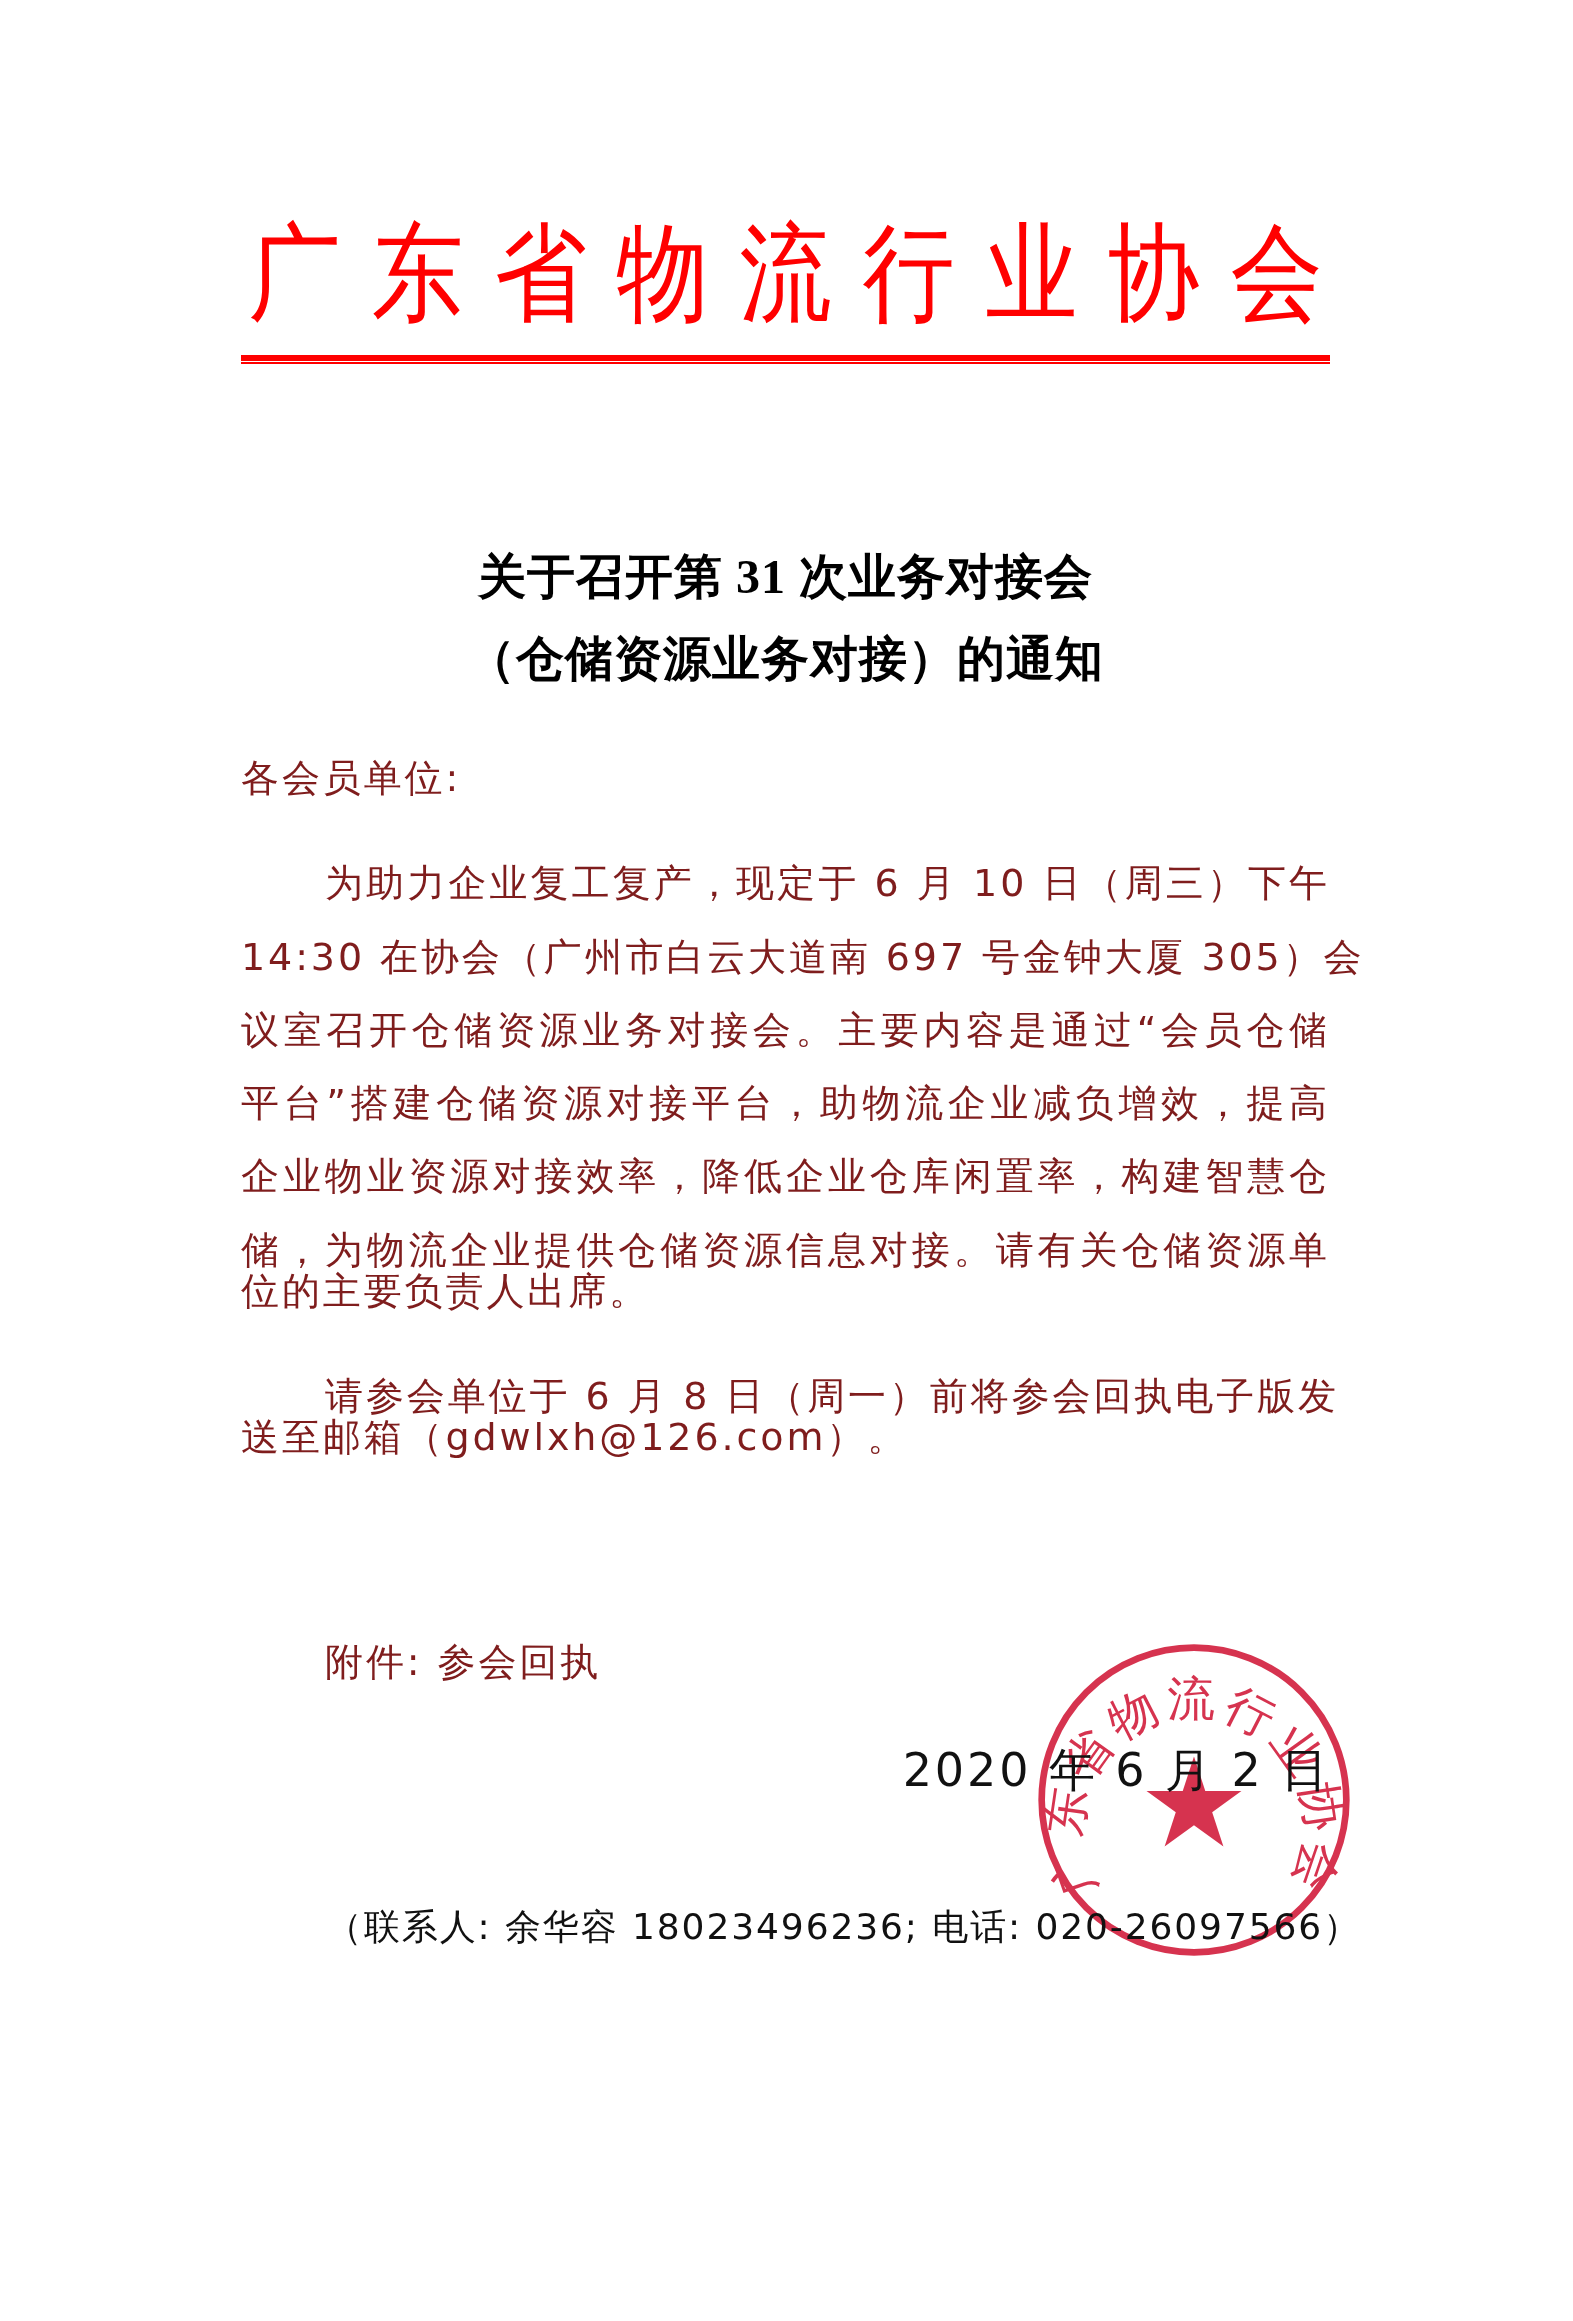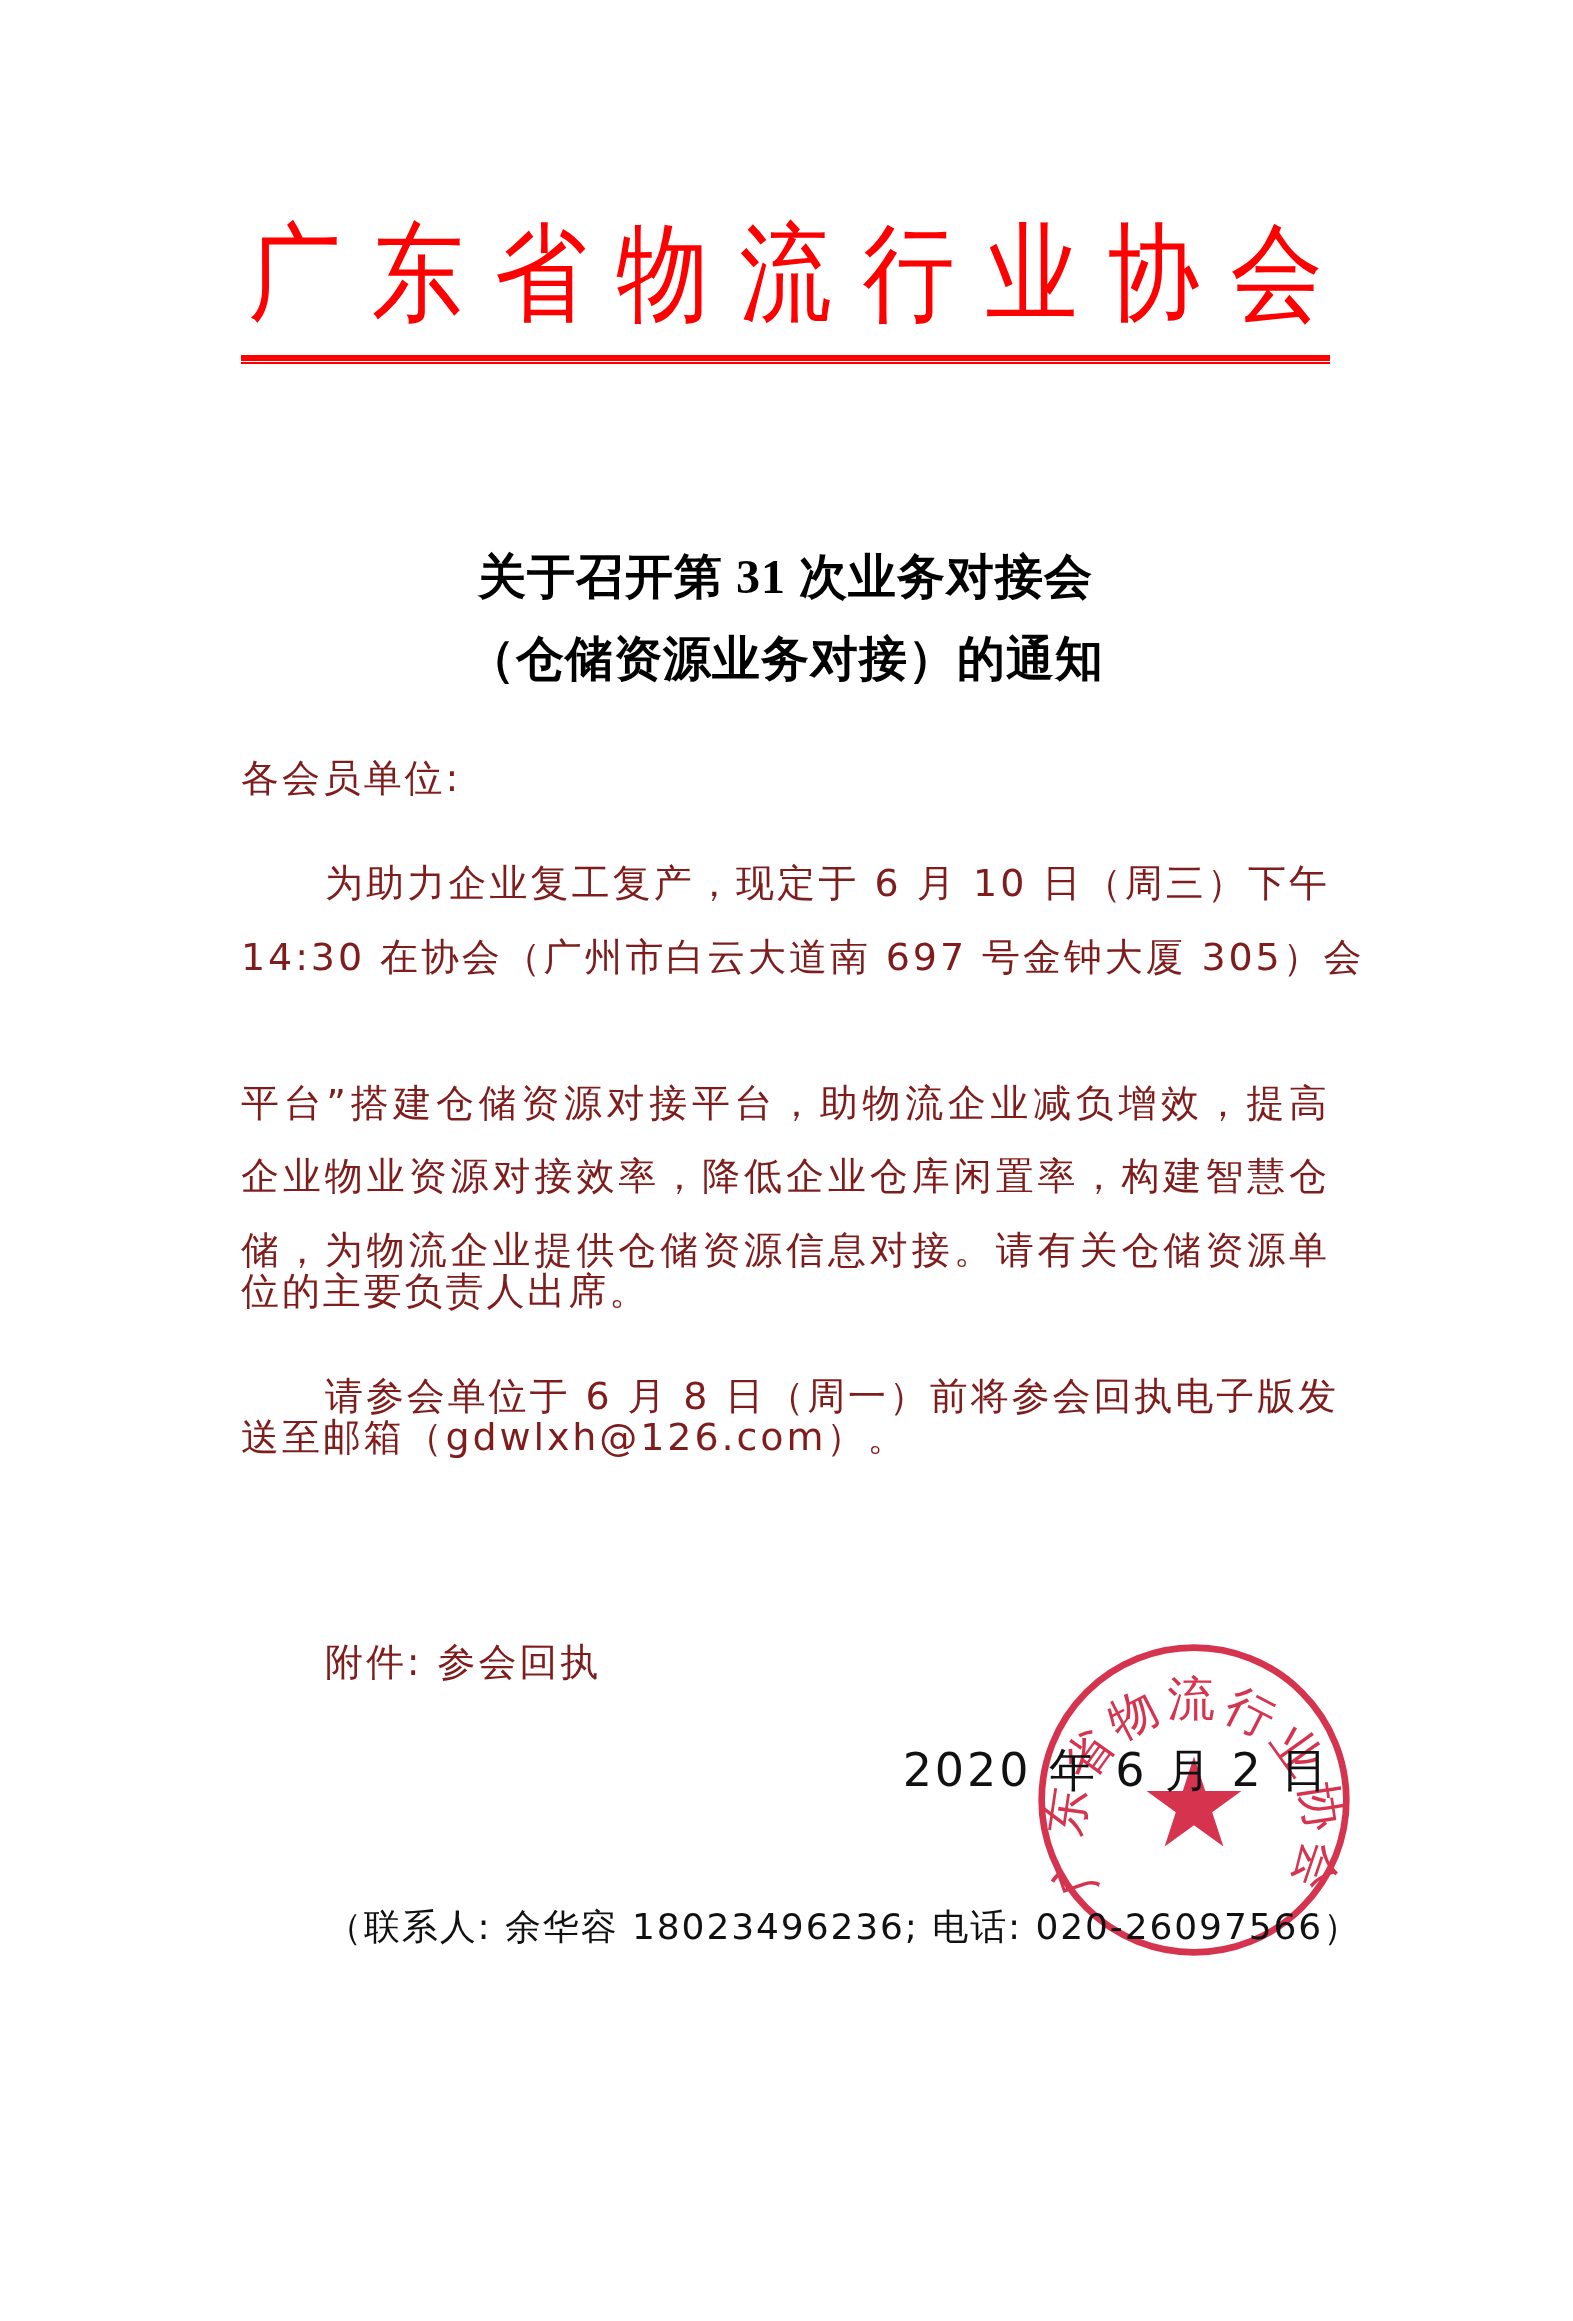--- a/index.html
+++ b/index.html
@@ -151,20 +151,21 @@
   <div class="rule-thick"></div>
   <div class="rule-thin"></div>
 
   <div class="doc-title line1">关于召开第 31 次业务对接会</div>
   <div class="doc-title line2">（仓储资源业务对接）的通知</div>
 
   <div class="body-line" style="top:754px;">各会员单位:</div>
 
   <div class="body-line justify indent" style="top:827px;">为助力企业复工复产，现定于 6 月 10 日（周三）下午</div>
   <div class="body-line justify" style="top:901px;">14:30 在协会（广州市白云大道南 697 号金钟大厦 305）会</div>
+  <div class="body-line justify" style="top:974px;">议室召开仓储资源业务对接会。主要内容是通过“会员仓储</div>
   <div class="body-line justify" style="top:1047px;">平台”搭建仓储资源对接平台，助物流企业减负增效，提高</div>
   <div class="body-line justify" style="top:1120px;">企业物业资源对接效率，降低企业仓库闲置率，构建智慧仓</div>
   <div class="body-line" style="top:1267px;">位的主要负责人出席。</div>
   <div class="body-line justify" style="top:1194px;">储，为物流企业提供仓储资源信息对接。请有关仓储资源单</div>
 
   <div class="body-line justify indent" style="top:1340px;">请参会单位于 6 月 8 日（周一）前将参会回执电子版发</div>
   <div class="body-line" style="top:1413px;">送至邮箱（gdwlxh@126.com）。</div>
 
   <div class="body-line" style="top:1638px; padding-left:84px;">附件: 参会回执</div>
 

